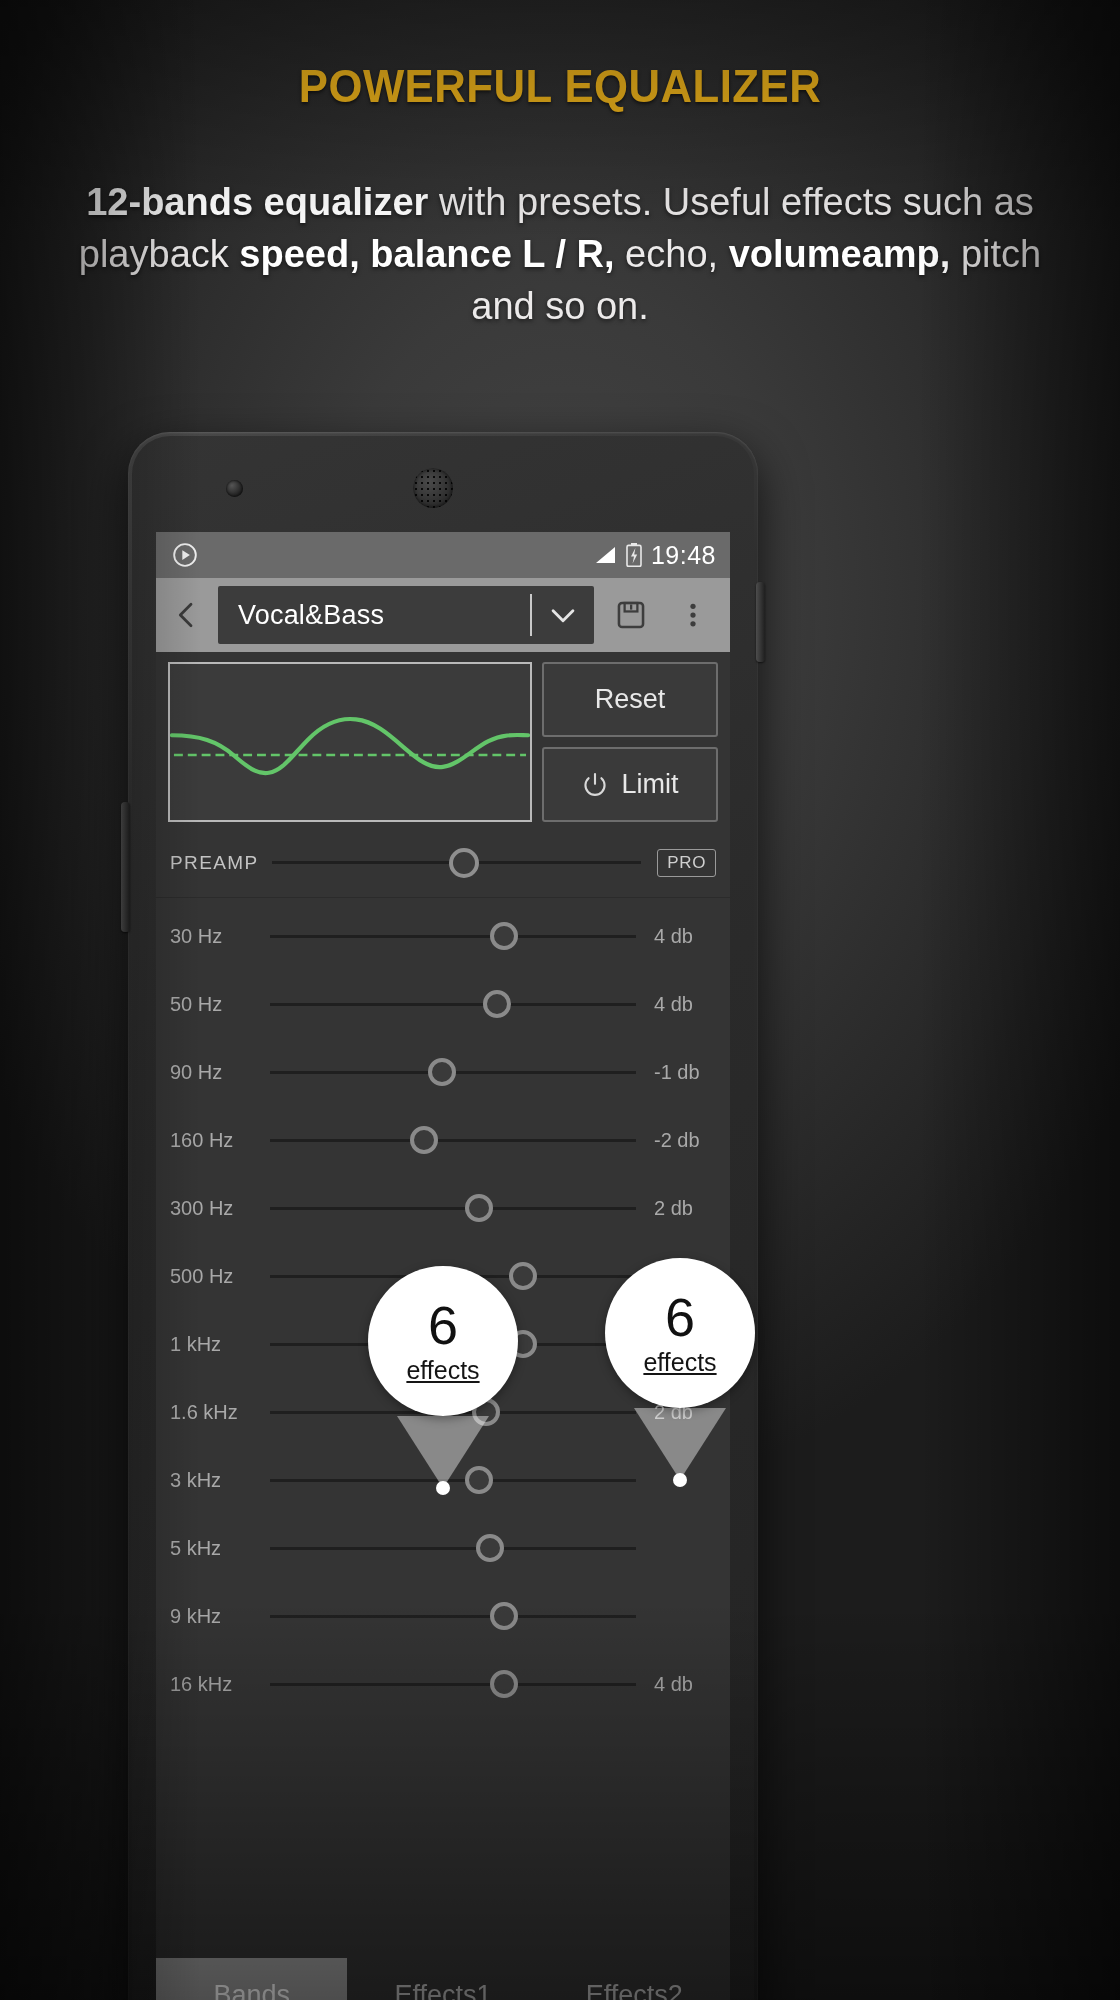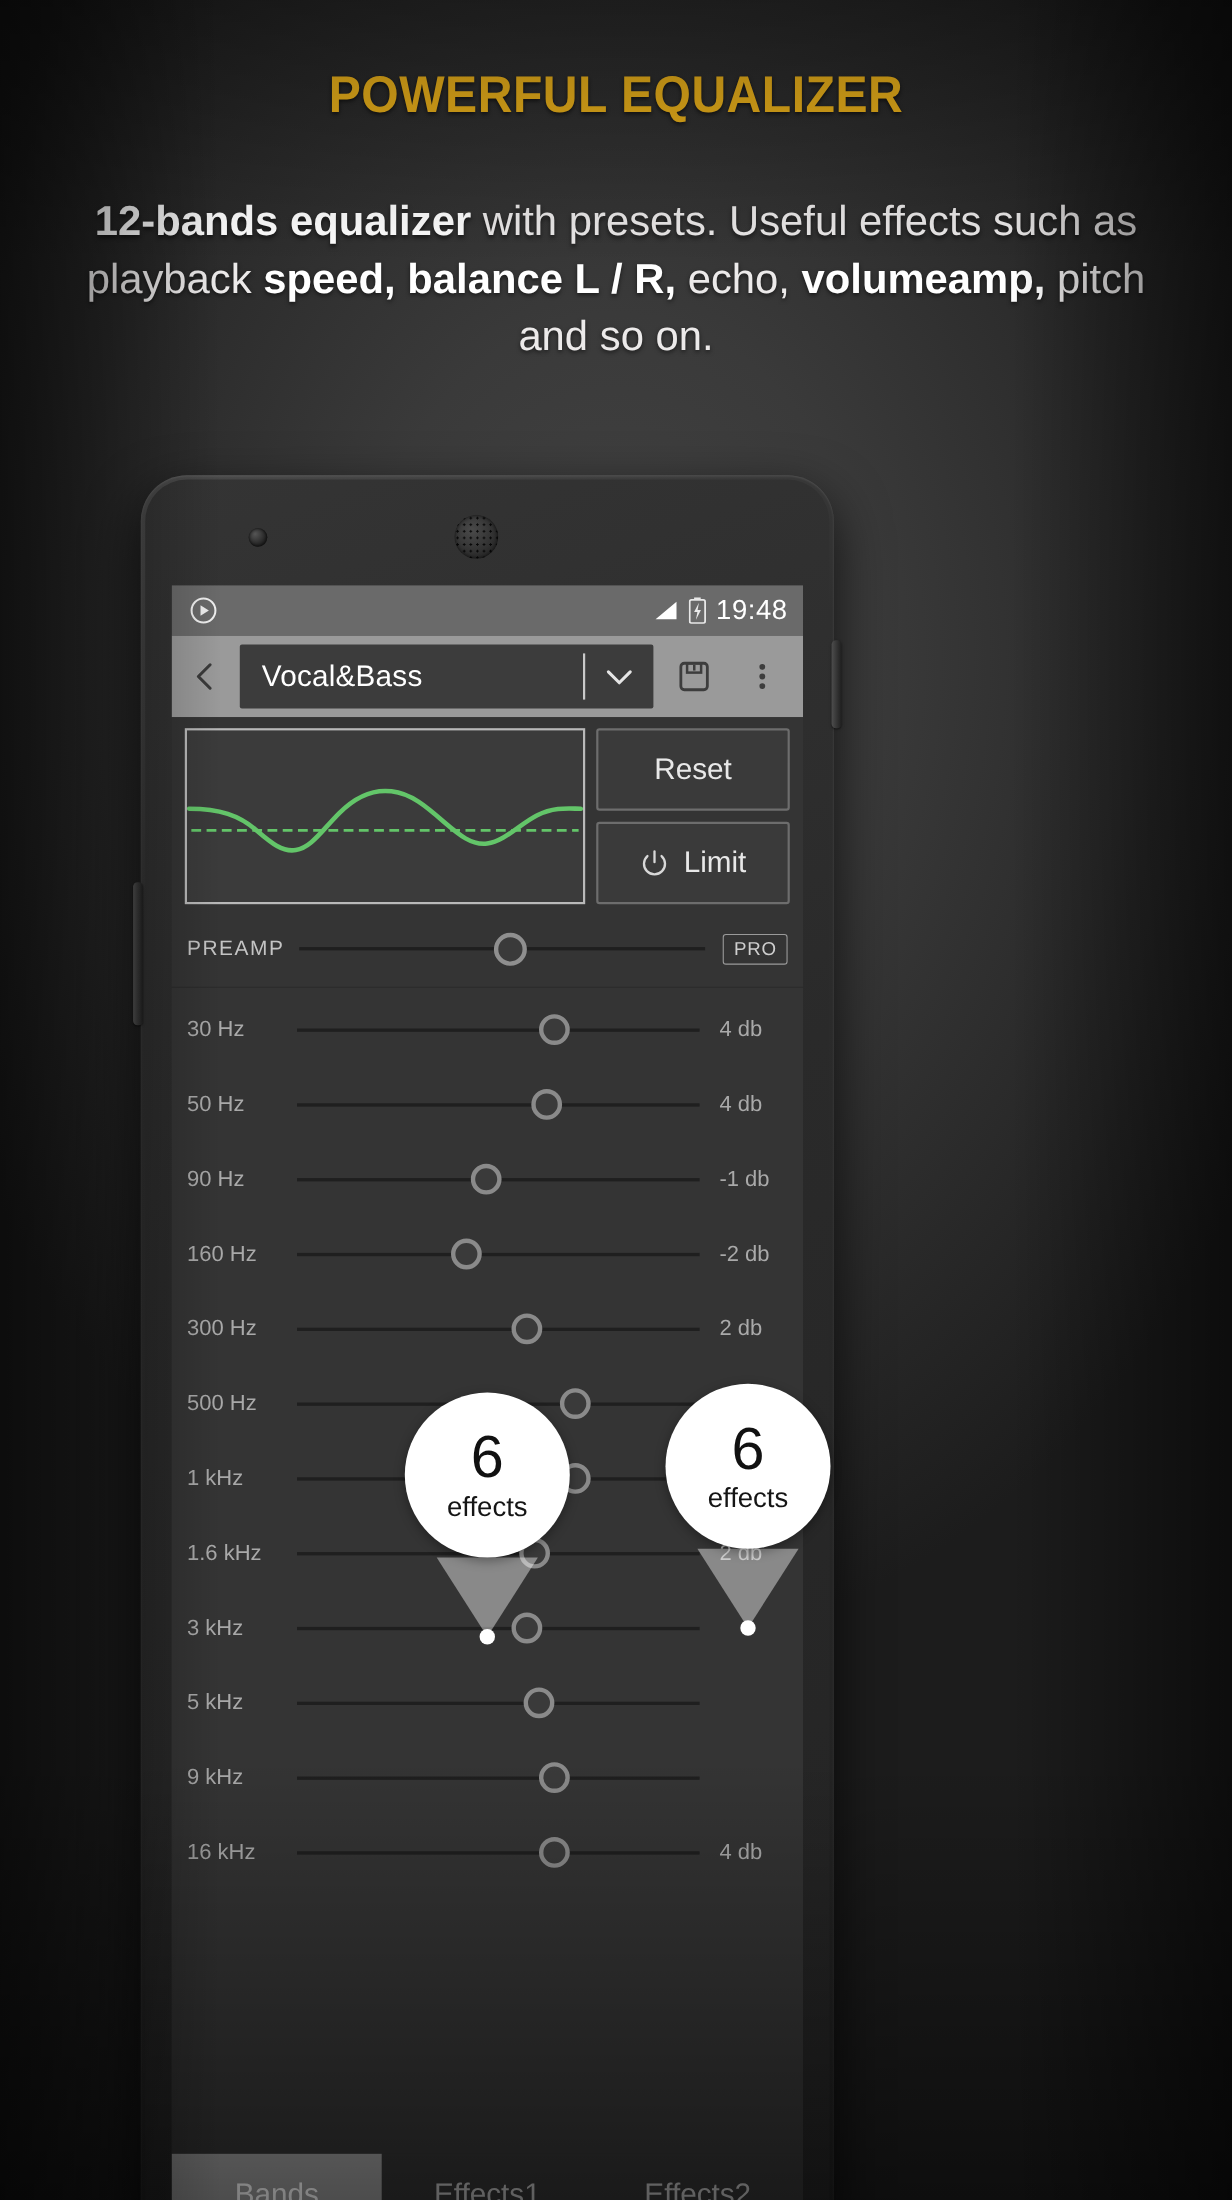--- a/index.html
+++ b/index.html
@@ -198,21 +198,21 @@
     border-top:72px solid rgba(255,255,255,.42);
   }
   .callout .bub {
     position:relative; width:150px; height:150px; border-radius:50%;
     background:#fff; display:flex; flex-direction:column;
     align-items:center; justify-content:center;
     box-shadow:0 3px 10px rgba(0,0,0,.35);
     z-index:2;
   }
   .callout .num { font-size:54px; color:#111; line-height:1; font-weight:400; }
-  .callout .cap { font-size:25px; color:#151515; margin-top:4px; }
+  .callout .cap { font-size:25px; color:#151515; margin-top:4px;text-decoration:underline; }
   .callout .dot {
     position:absolute; left:50%; top:222px; transform:translate(-50%,-50%);
     width:14px;height:14px;border-radius:50%;background:#fff; z-index:3;
   }
   #callout1 { left:368px; top:1266px; }
   #callout2 { left:605px; top:1258px; }
 </style>
 </head>
 <body>
 

